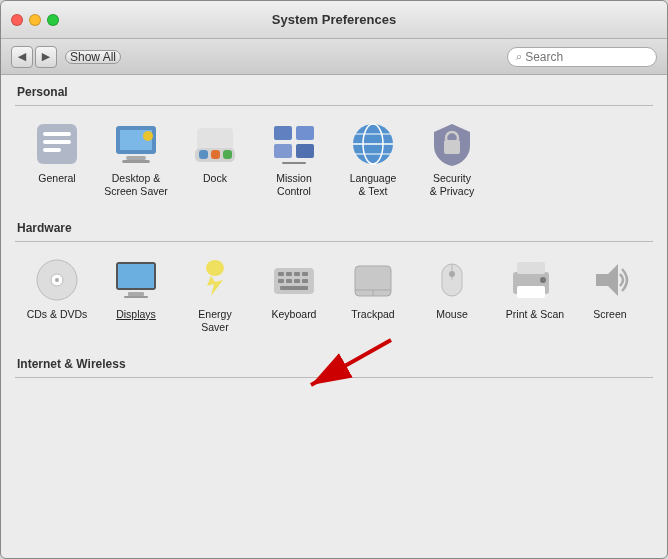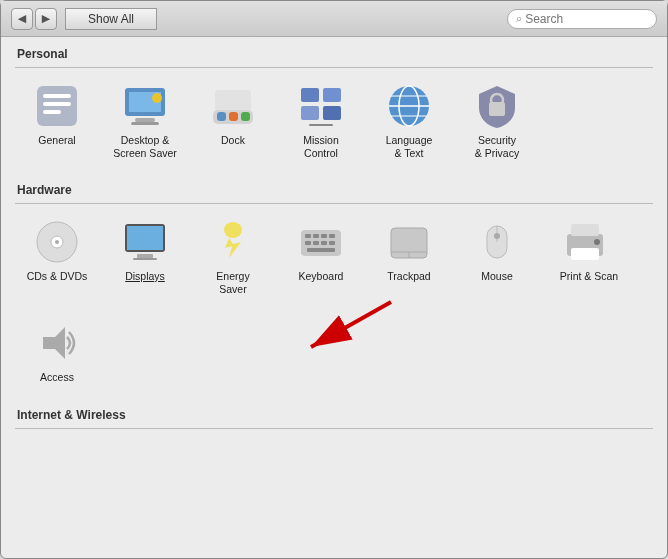--- a/index.html
+++ b/index.html
@@ -74,26 +74,26 @@
       display: flex;
       align-items: center;
       justify-content: center;
       font-size: 11px;
       color: #555;
       cursor: pointer;
     }
     .show-all-btn {
       background: linear-gradient(to bottom, #f5f5f5, #d8d8d8);
       border: 1px solid #999;
-      border-radius: 0;
+      border-radius: 7px;
       font-size: 12px;
       color: #333;
-      padding: 3px 22px;
+      padding: 3px 4px;
       cursor: pointer;
-      height: 22px;
+      height: 14px;
       display: flex;
       align-items: center;
     }
     .search-box {
       margin-left: auto;
       display: flex;
       align-items: center;
       background: white;
       border: 1px solid #aaa;
       border-radius: 10px;
@@ -131,21 +131,21 @@
       padding-left: 2px;
     }
     .section-divider {
       height: 1px;
       background: #bbb;
       margin-bottom: 8px;
     }
     .section-grid {
       display: flex;
       flex-wrap: wrap;
-      gap: 12px;
+      gap: 3px;
       padding-left: 4px;
       padding-bottom: 8px;
     }
     .pref-item {
       display: flex;
       flex-direction: column;
       align-items: center;
       width: 76px;
       padding: 6px 4px;
       border-radius: 6px;
@@ -169,20 +169,28 @@
     .content-wrapper {
       position: relative;
     }
     
     svg { display: block; }
   </style>
 </head>
 <body>
 
 <div class="window">
+  <div class="title-bar">
+    <div class="traffic-lights">
+      <div class="traffic-light tl-close"></div>
+      <div class="traffic-light tl-min"></div>
+      <div class="traffic-light tl-max"></div>
+    </div>
+    <span class="title-bar-title">System Preferences</span>
+  </div>
   <div class="toolbar">
     <div class="nav-buttons">
       <div class="nav-btn">◀</div>
       <div class="nav-btn">▶</div>
     </div>
     <div class="show-all-btn">Show All</div>
     <div class="search-box">
       <span class="search-icon-span">⌕</span>
       <input type="text" placeholder="Search" style="">
     </div>
@@ -352,21 +360,21 @@
               <div class="pref-label" style="white-space: pre-line; margin-left: 8px;">Print &amp; Scan</div>
             </div>
             <div class="pref-item">
               <div class="pref-icon">
                 <svg width="48" height="48" viewBox="0 0 48 48">
                   <polygon points="10,18 22,18 32,8 32,40 22,30 10,30" fill="#aaa"></polygon>
                   <path d="M34 18 Q40 24 34 30" fill="none" stroke="#aaa" stroke-width="2.5"></path>
                   <path d="M36 13 Q46 24 36 35" fill="none" stroke="#aaa" stroke-width="2.5"></path>
                 </svg>
               </div>
-              <div class="pref-label" style="white-space: pre-line;">Access</div>
+              <div class="pref-label" style="white-space: pre-line;">Screen</div>
             </div>
           </div>
         </div>
         <div class="section">
           <div class="section-header">Internet &amp; Wireless</div>
           <div class="section-divider"></div>
         </div>
       </div>
 
     <svg style="position:absolute; pointer-events:none; top:0; left:0; width:100%; height:100%;">

